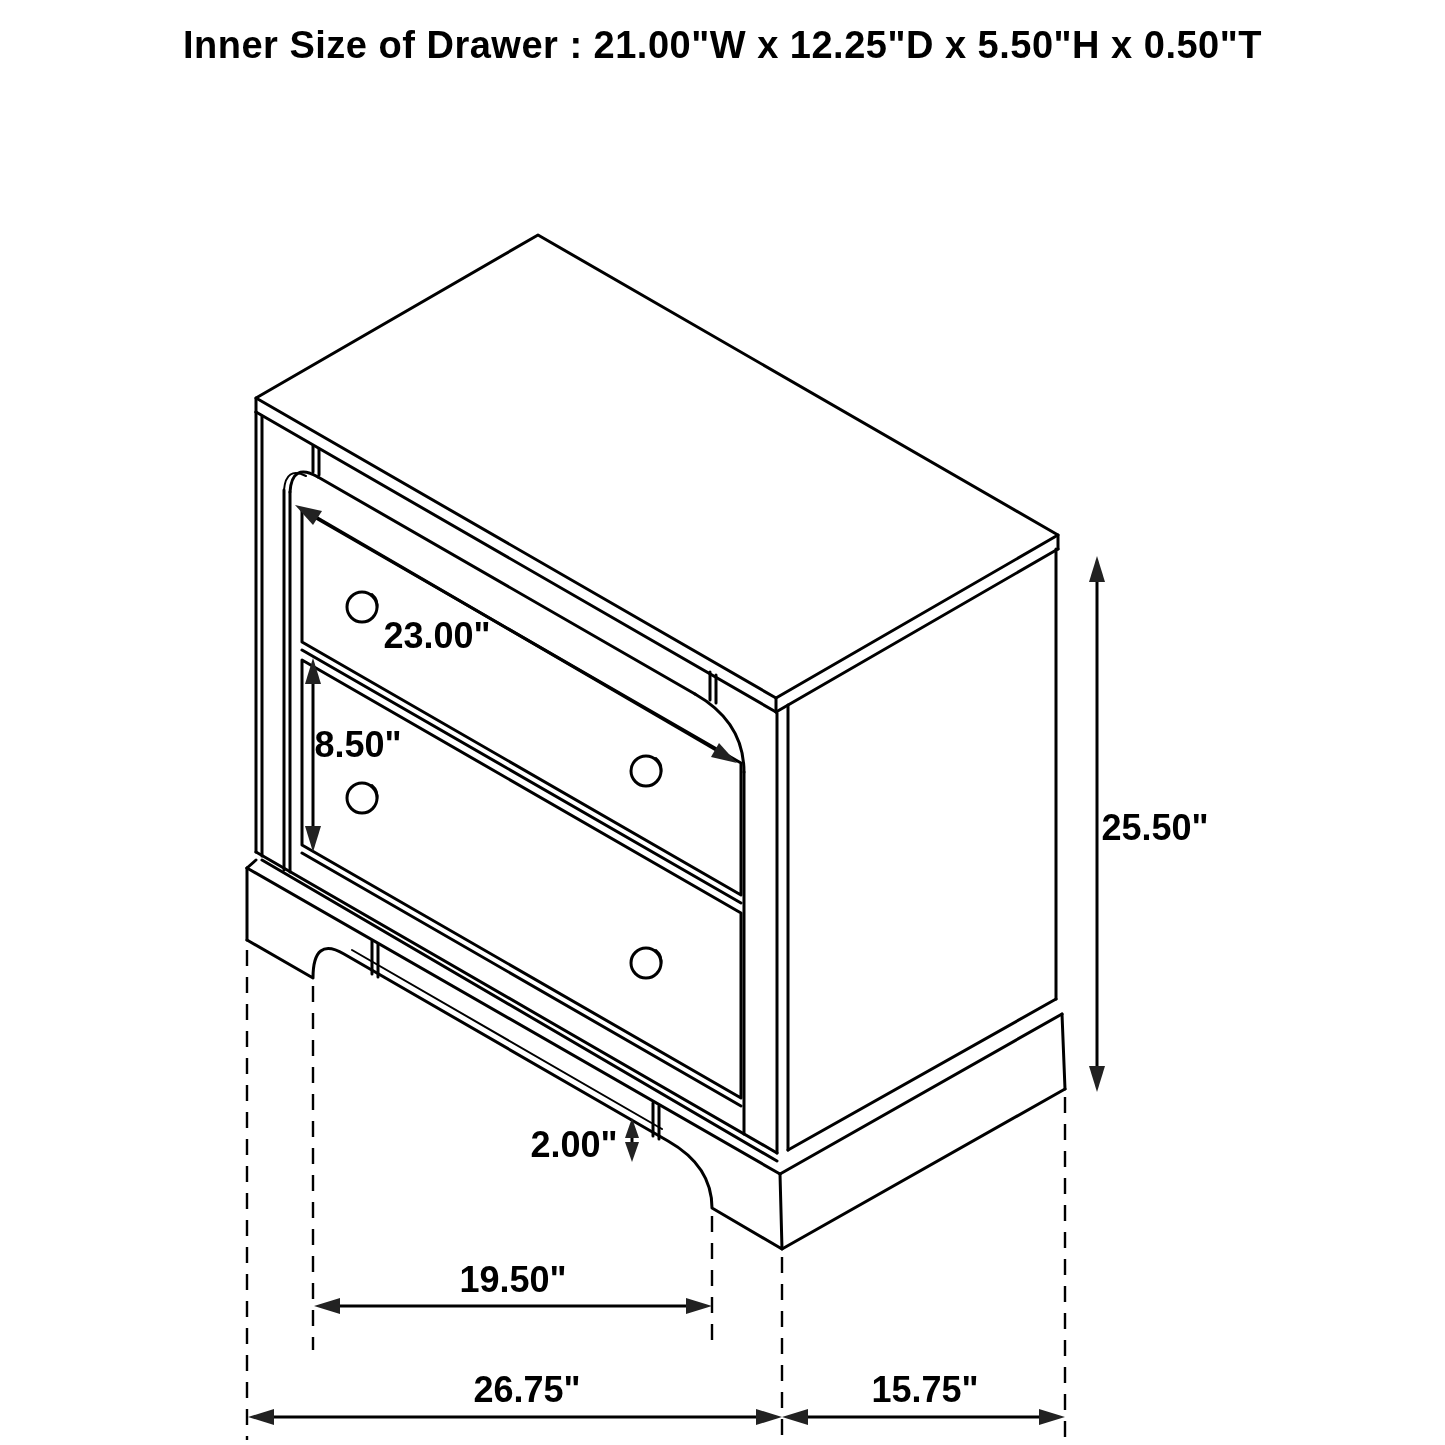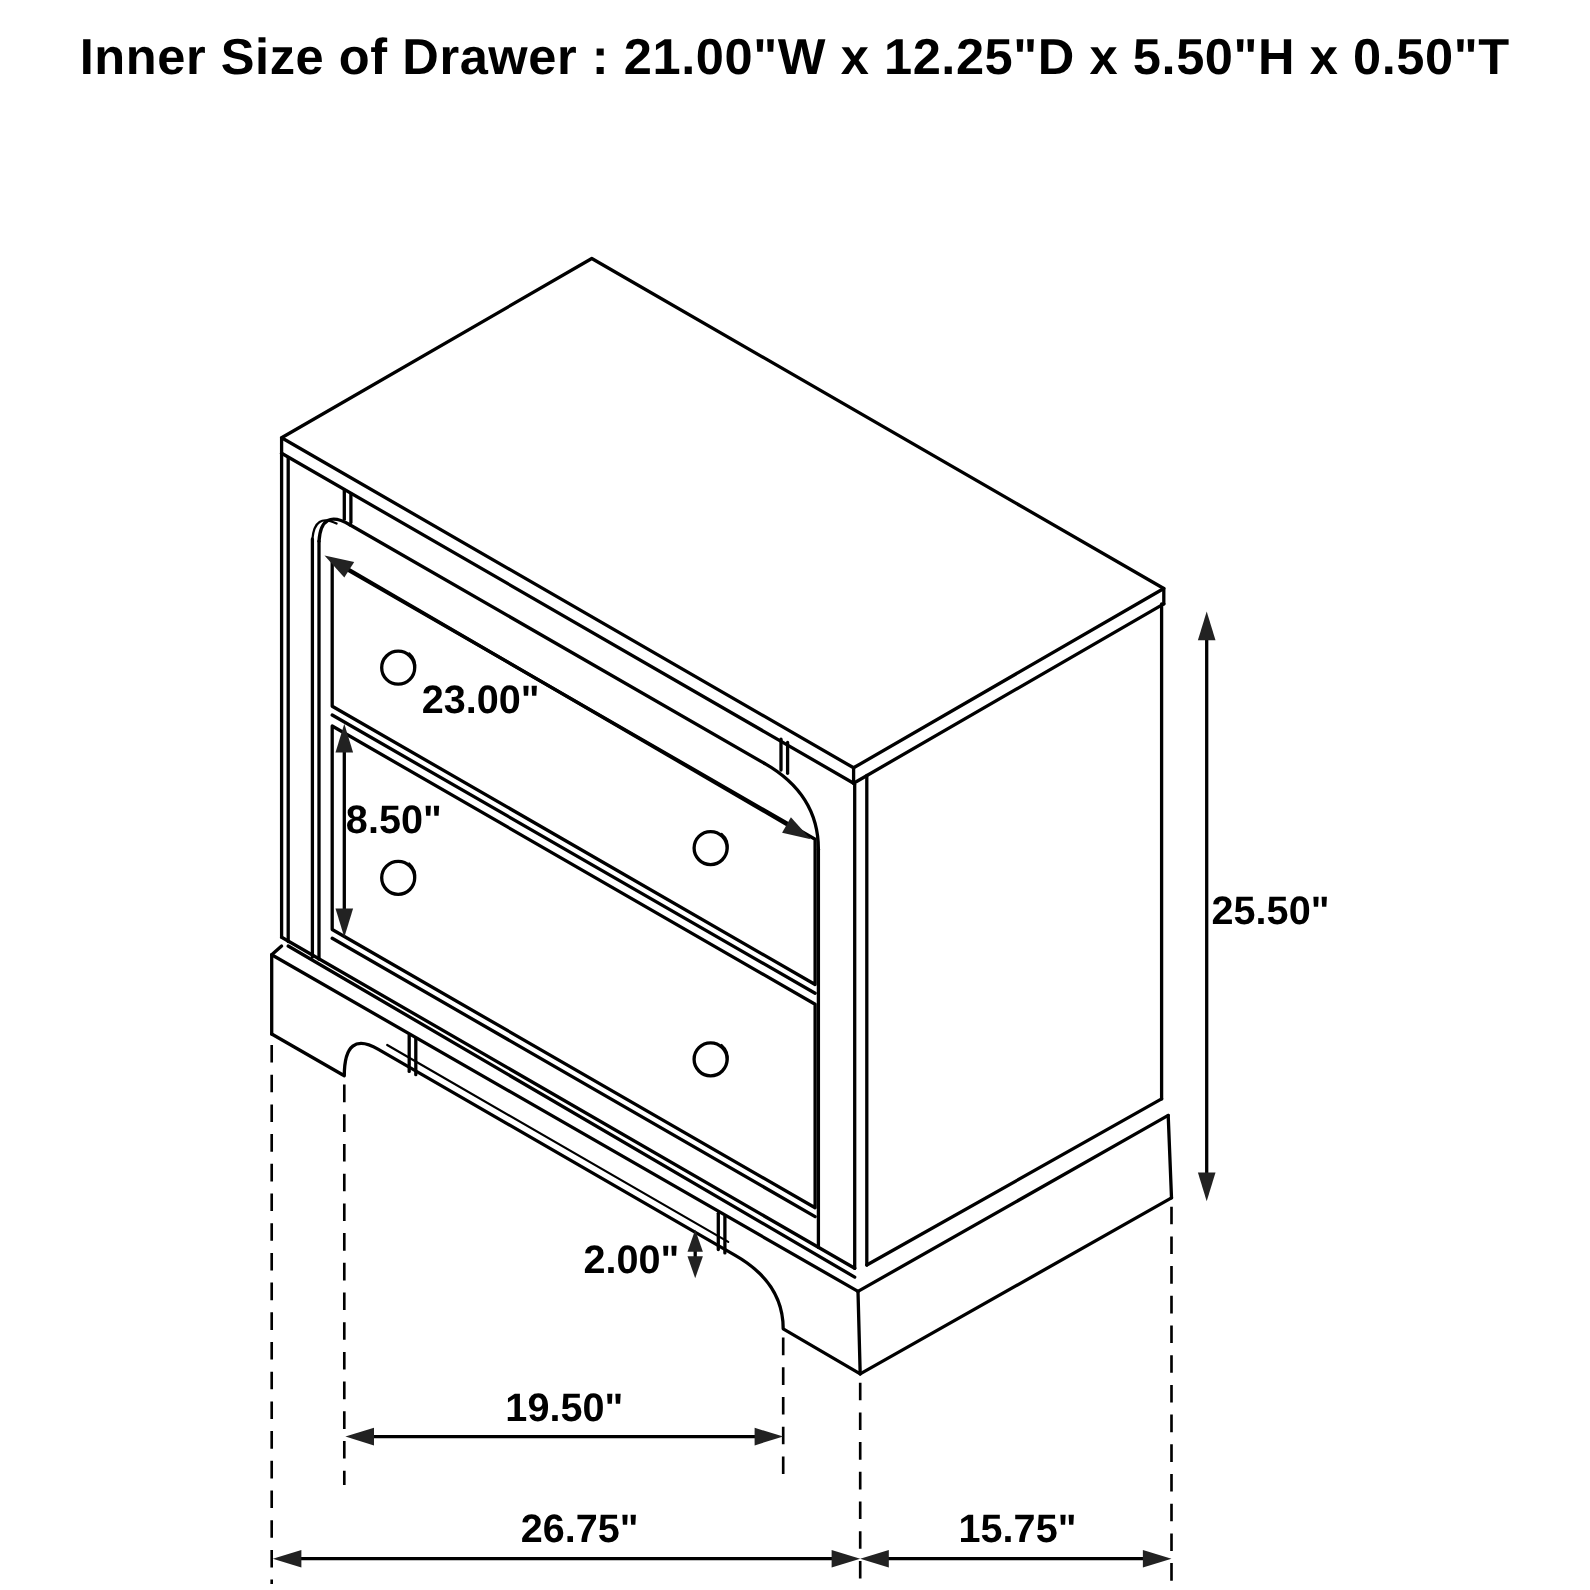--- a/index.html
+++ b/index.html
@@ -14,21 +14,21 @@
     background: #ffffff;
     font-family: "Liberation Sans", sans-serif;
     overflow: hidden;
   }
   .title {
     position: absolute;
     top: 24px;
     left: 0;
     width: 100%;
     text-align: center;
-    font-size: 46px;
+    font-size: 38px;
     font-weight: bold;
     color: #000000;
     letter-spacing: 0.5px;
   }
   svg.diagram {
     position: absolute;
     top: 0;
     left: 0;
     width: 1445px;
     height: 1445px;

